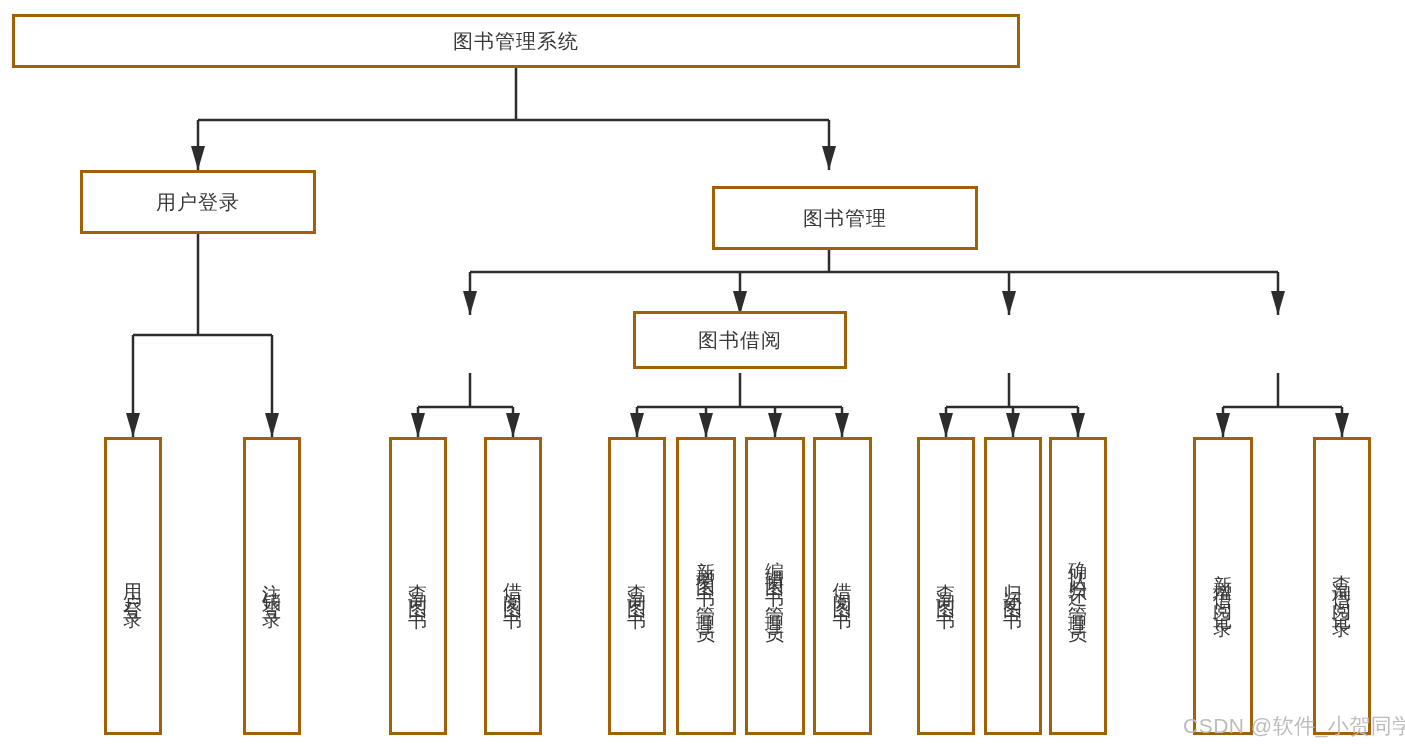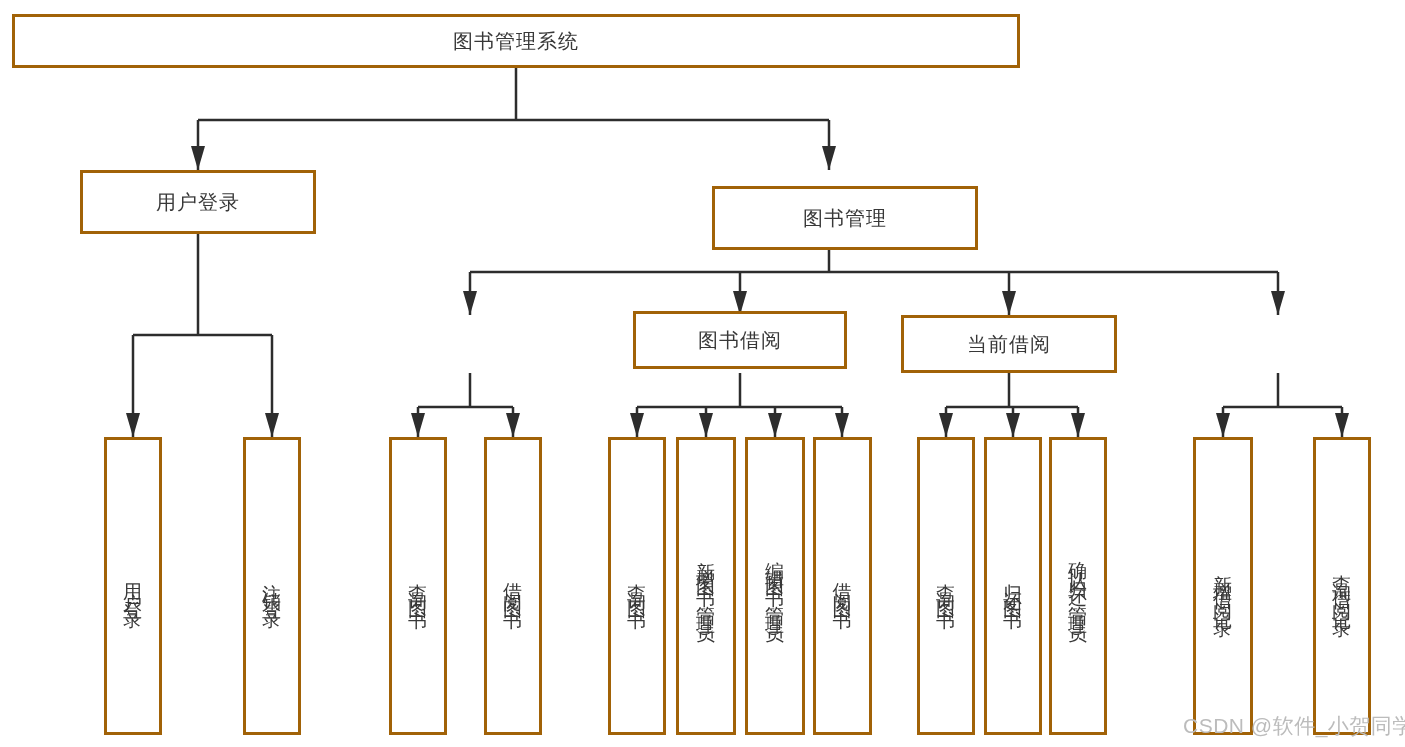--- a/index.html
+++ b/index.html
@@ -80,23 +80,20 @@
   <div class="node hbox" style="left:80px;top:170px;width:236px;height:64px;">
     <span>用户登录</span>
   </div>
   <div class="node hbox" style="left:712px;top:170px;width:266px;height:64px;margin-top:16px;">
     <span>图书管理</span>
   </div>
 
   <div class="node hbox" style="left:633px;top:311px;width:214px;height:58px;">
     <span>图书借阅</span>
   </div>
-  <div class="node hbox" style="left:901px;top:315px;width:216px;height:58px;">
-    <span>当前借阅</span>
-  </div>
 
   <div class="node vbox" style="left:104px;top:437px;width:58px;height:298px;">
     <span class="vtext">用户登录</span>
   </div>
   <div class="node vbox" style="left:243px;top:437px;width:58px;height:298px;">
     <span class="vtext">注销登录</span>
   </div>
 
   <div class="node vbox" style="left:389px;top:437px;width:58px;height:298px;">
     <span class="vtext">查询图书</span>

